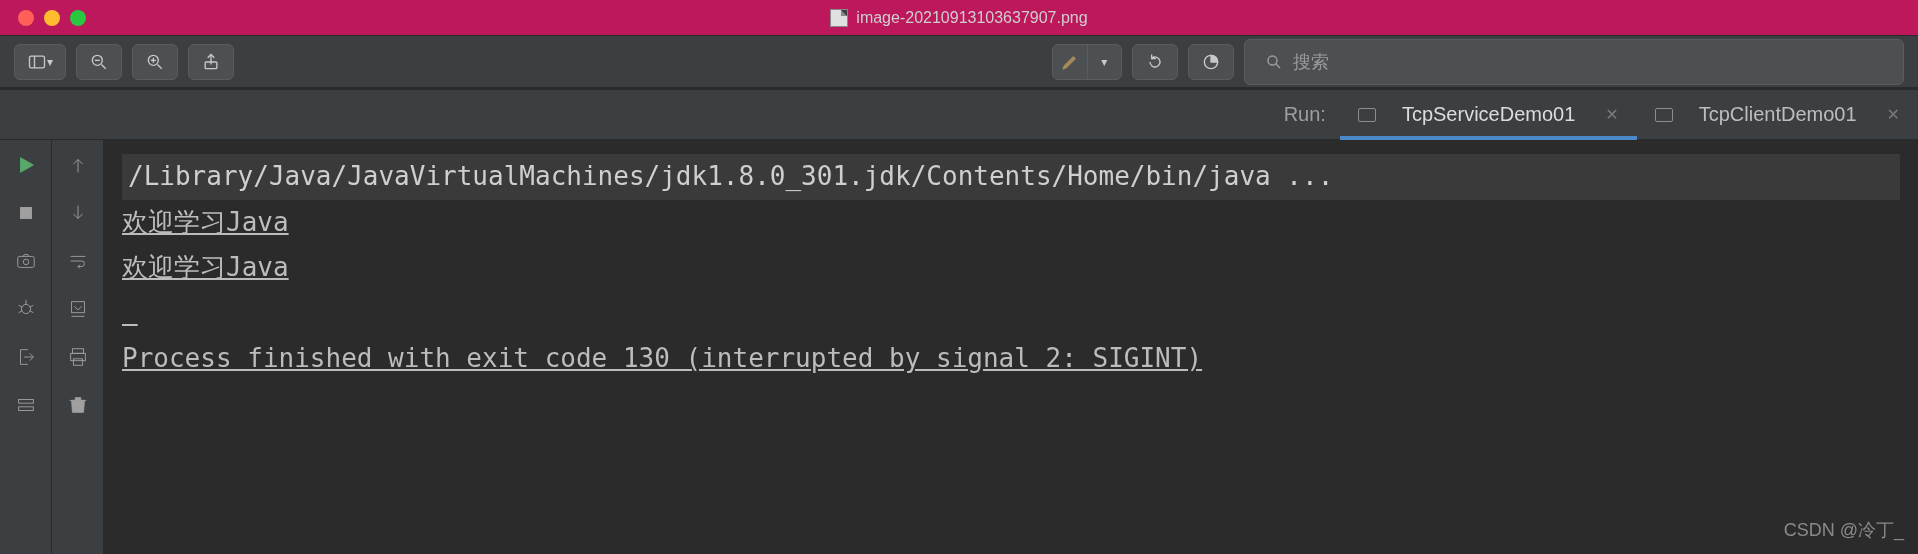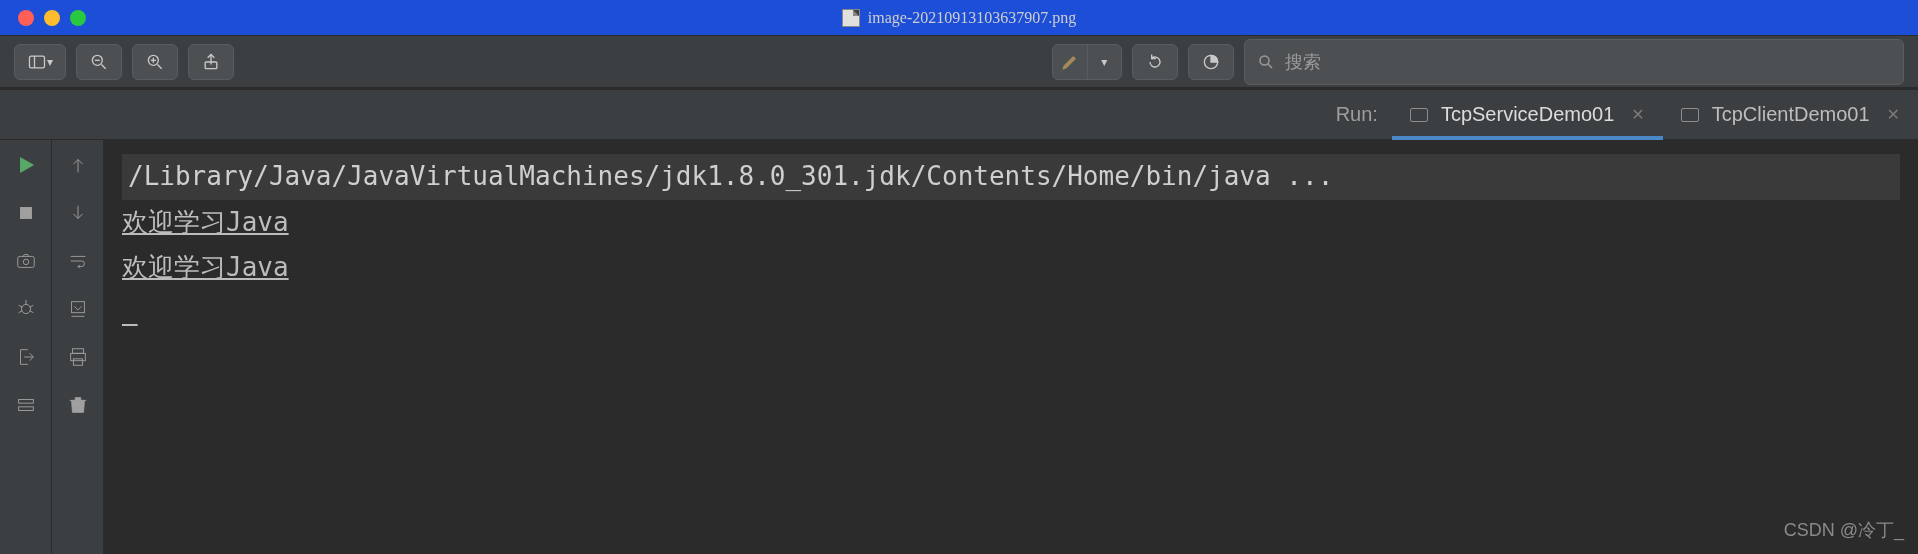--- a/index.html
+++ b/index.html
@@ -3,22 +3,22 @@
 <meta charset="utf-8">
 <style>
   * { box-sizing: border-box; margin: 0; padding: 0; }
   body {
     background: #3c3f41;
     font-family: -apple-system, "Helvetica Neue", Arial, sans-serif;
     width: 1918px; height: 554px; overflow: hidden;
     color: #bbbbbb;
   }
   .titlebar {
-    height: 36px; background: #1d4ed8; display: flex; align-items: center;
-    border-bottom: 1px solid #2b2b2b; position: relative; font-family: Liberation Serif, serif;
+    height: 36px; background: #be185d; display: flex; align-items: center;
+    border-bottom: 1px solid #2b2b2b; position: relative;
   }
   .traffic { display: flex; gap: 10px; padding-left: 18px; }
   .dot { width: 16px; height: 16px; border-radius: 50%; }
   .dot.red { background: #ff5f57; } .dot.yellow { background: #febc2e; } .dot.green { background: #28c840; }
   .title-center { position: absolute; left: 0; right: 0; text-align: center; font-size: 16px; color: #cfcfcf; display:flex; justify-content:center; align-items:center; gap:8px; pointer-events:none;}
   .file-ico { width:18px; height:18px; background:#e0e0e0; border:1px solid #888; display:inline-block; position:relative;}
   .file-ico::after{content:"";position:absolute;right:0;top:0;width:0;height:0;border-left:6px solid #888;border-top:6px solid #3c3f41;}
   .toolbar {
     height: 54px; background: #3c3f41; display: flex; align-items: center;
     padding: 0 14px; gap: 10px; border-bottom: 3px solid #2b2b2b;
@@ -29,32 +29,32 @@
     color: #c9c9c9; cursor: pointer;
   }
   .tbtn.pill { min-width: 52px; }
   .tbtn svg { width: 20px; height: 20px; stroke: #c9c9c9; fill: none; stroke-width: 1.6; }
   .spacer { flex: 1; }
   .tbtn.combo { min-width: 70px; display:flex; padding:0;}
   .tbtn.combo .seg{flex:1;display:flex;align-items:center;justify-content:center;height:100%;}
   .tbtn.combo .seg:first-child{border-right:1px solid #5a5d5f;}
   .search {
     height: 46px; width: 660px; background: #4c5052; border: 1px solid #5a5d5f;
-    border-radius: 6px; display: flex; align-items: center; padding: 0 12px; gap: 10px;
+    border-radius: 6px; display: flex; align-items: center; padding: 0 20px; gap: 10px;
     color: #9a9a9a; font-size: 18px;
   }
   .search svg{width:18px;height:18px;stroke:#9a9a9a;fill:none;stroke-width:2;}
   .runbar {
     height: 50px; display: flex; align-items: stretch; border-bottom: 1px solid #2b2b2b;
     background: #3c3f41;
     justify-content: flex-end;
   }
   .runlabel { display:flex; align-items:center; padding: 0 14px 0 22px; color:#9e9e9e; font-size:20px;}
   .tab {
-    display: flex; align-items: center; gap: 13px; padding: 0 18px;
+    display: flex; align-items: center; gap: 26px; padding: 0 18px;
     color: #bdbdbd; font-size: 20px; position: relative; cursor:pointer;
   }
   .tab .tab-ico { width:18px;height:14px;border:1.5px solid #8e8e8e;border-radius:2px;display:inline-block;}
   .tab .close-x { color:#7a7a7a; font-size:16px; padding-left:4px;}
   .tab.active { color:#dcdcdc; }
   .tab.active::after {
     content:""; position:absolute; left:0; right:0; bottom:-1px; height:4px; background:#4a88c7;
   }
   .runbody { display:flex; height: calc(554px - 36px - 54px - 50px); }
   .vcol {
@@ -253,15 +253,16 @@
           <path d="M3 7h18"></path>
           <path d="M9 7V4h6v3"></path>
         </svg>
       </div>
   </div>
   <div class="console">
     <div class="cmdline">/Library/Java/JavaVirtualMachines/jdk1.8.0_301.jdk/Contents/Home/bin/java ...</div>
     <div>欢迎学习Java</div>
     <div>欢迎学习Java</div>
     <div>&nbsp;</div>
+    <div>Process finished with exit code 130 (interrupted by signal 2: SIGINT)</div>
     <div class="watermark">CSDN @冷丁_</div>
   </div>
 </div>
 
 </body></html>

